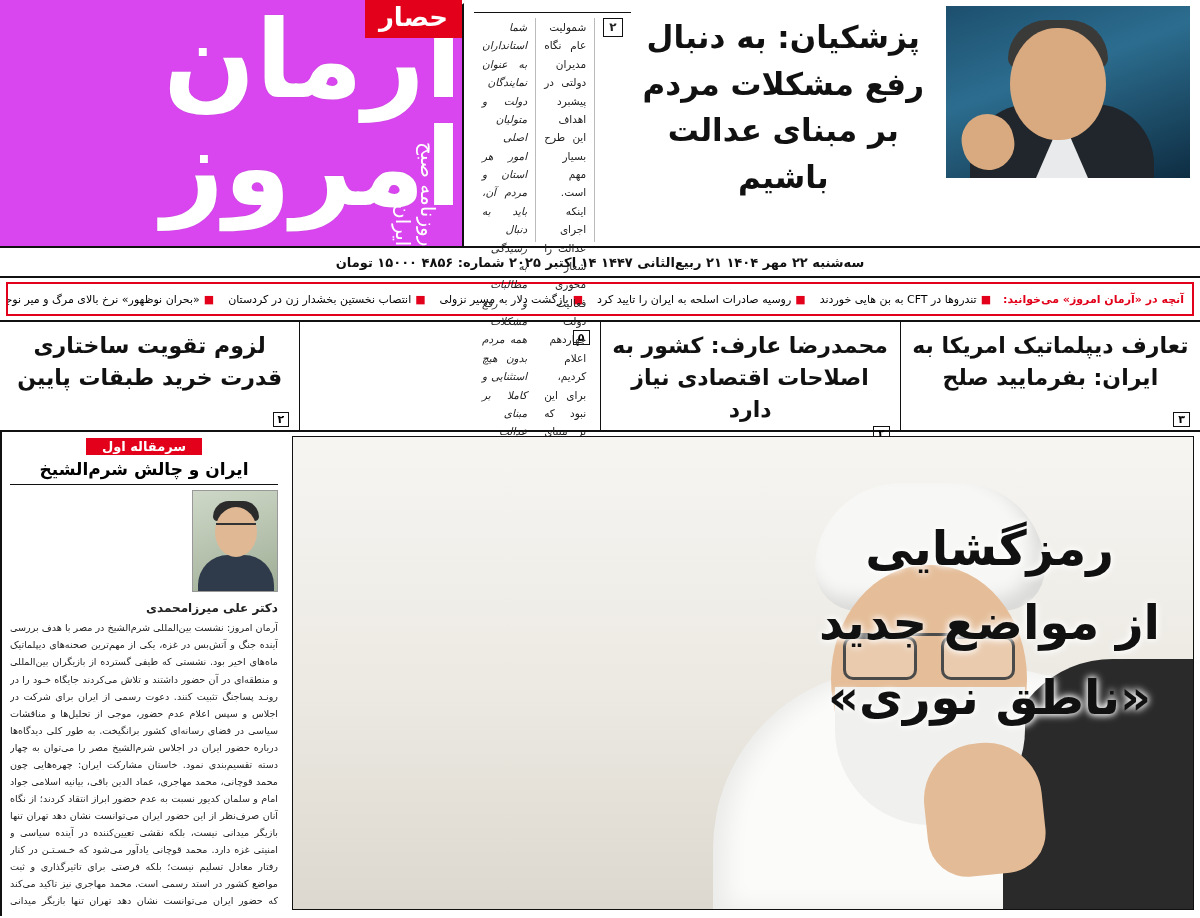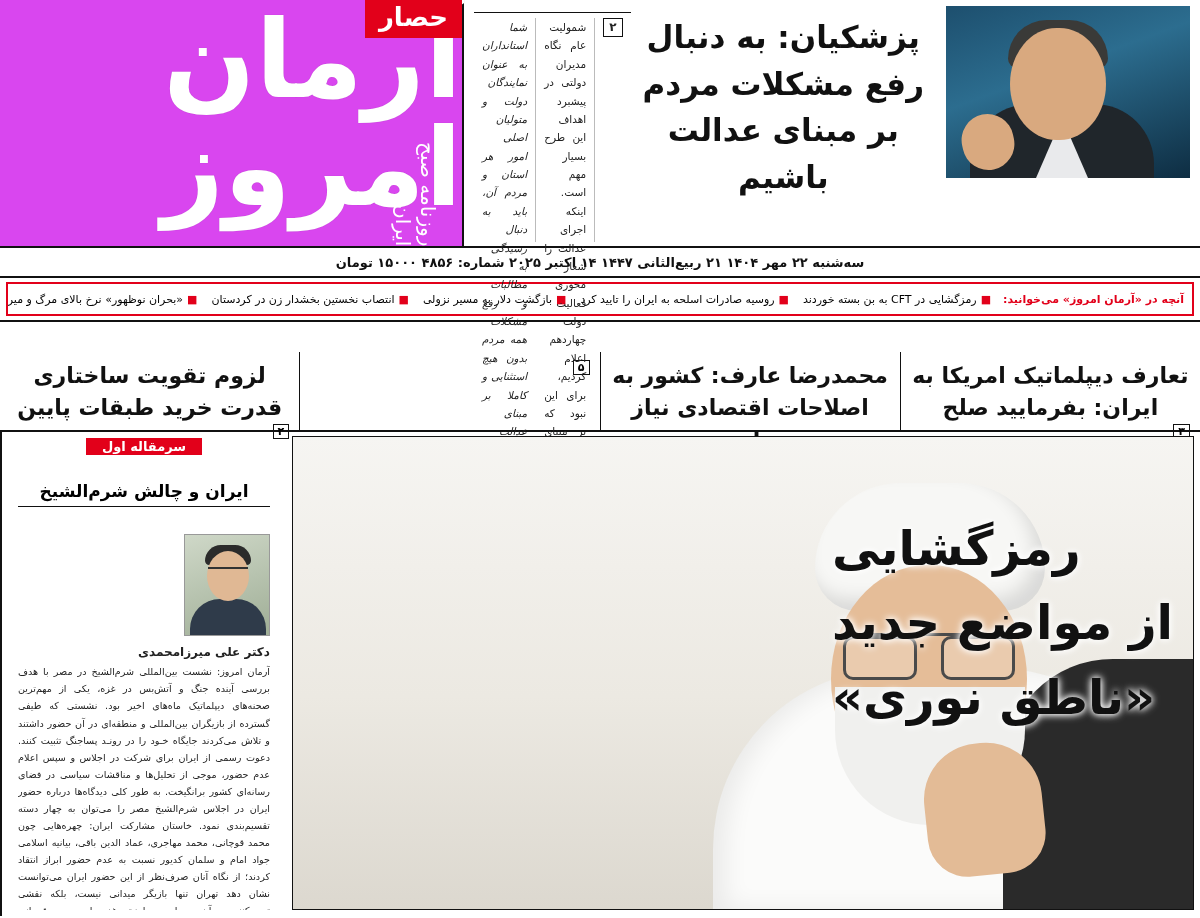--- a/index.html
+++ b/index.html
@@ -199,21 +199,20 @@
     margin-top: 2px;
   }
   .headcell {
     flex: 1;
     border-left: 1px solid #111;
     padding: 8px 10px 0 10px;
     display: flex;
     flex-direction: column;
     justify-content: space-between;
     text-align: center;
-    margin-top: 30px;
   }
   .headcell:last-child { border-left: none; }
   .headcell .h {
     font-size: 22px;
     font-weight: bold;
     line-height: 1.45;
     color: #111;
   }
   .headcell .pg {
     align-self: flex-start;
@@ -226,24 +225,23 @@
 
   
   .lower {
     display: flex;
     flex-direction: row;
     height: 484px;
   }
   .editorial {
     width: 286px;
     border-left: 2px solid #111;
-    padding: 6px 16px;
+    padding: 6px 8px;
     display: flex;
     flex-direction: column;
-    gap: 22px;
   }
   .ed-tag {
     align-self: center;
     background: #e2001a;
     color: #fff;
     font-size: 13px;
     font-weight: bold;
     padding: 1px 16px;
     margin-bottom: 4px;
   }
@@ -370,23 +368,23 @@
   .cleric-hand {
     position: absolute;
     width: 118px; height: 132px;
     right: 150px; bottom: 34px;
     background: #e3bb96;
     border-radius: 56px 56px 40px 40px;
     transform: rotate(-6deg);
   }
   .big-title {
     position: absolute;
-    right: 20px;
+    right: 33px;
     top: 74px;
-    text-align: left;
+    text-align: center;
     font-size: 48px;
     font-weight: bold;
     line-height: 1.55;
     color: #111;
     text-shadow: 0 0 6px #fff, 0 0 10px #fff;
     z-index: 3;
   }
   .big-title .q { color: #111; }
 </style>
 </head>
@@ -423,21 +421,21 @@
     </div>
 
   </div>
 
   <div class="datebar">سه‌شنبه ۲۲ مهر ۱۴۰۴  ۲۱ ربیع‌الثانی ۱۴۴۷  ۱۴ اکتبر ۲۰۲۵  شماره: ۴۸۵۶  ۱۵۰۰۰ تومان</div>
 
   <div class="ticker">
     <span class="ticker-label">آنچه در «آرمان امروز» می‌خوانید:</span>
     <span class="ticker-items">
       <span class="bullet">■</span>
-      <span class="item">رمزگشایی در CFT به بن بسته خوردند</span>
+      <span class="item">تندروها در CFT به بن هایی خوردند</span>
       <span class="bullet">■</span>
       <span class="item">روسیه صادرات اسلحه به ایران را تایید کرد</span>
       <span class="bullet">■</span>
       <span class="item">بازگشت دلار به مسیر نزولی</span>
       <span class="bullet">■</span>
       <span class="item">انتصاب نخستین بخشدار زن در کردستان</span>
       <span class="bullet">■</span>
       <span class="item">«بحران نوظهور» نرخ بالای مرگ و میر نوجوانان و جوانان</span>
 
     </span>

